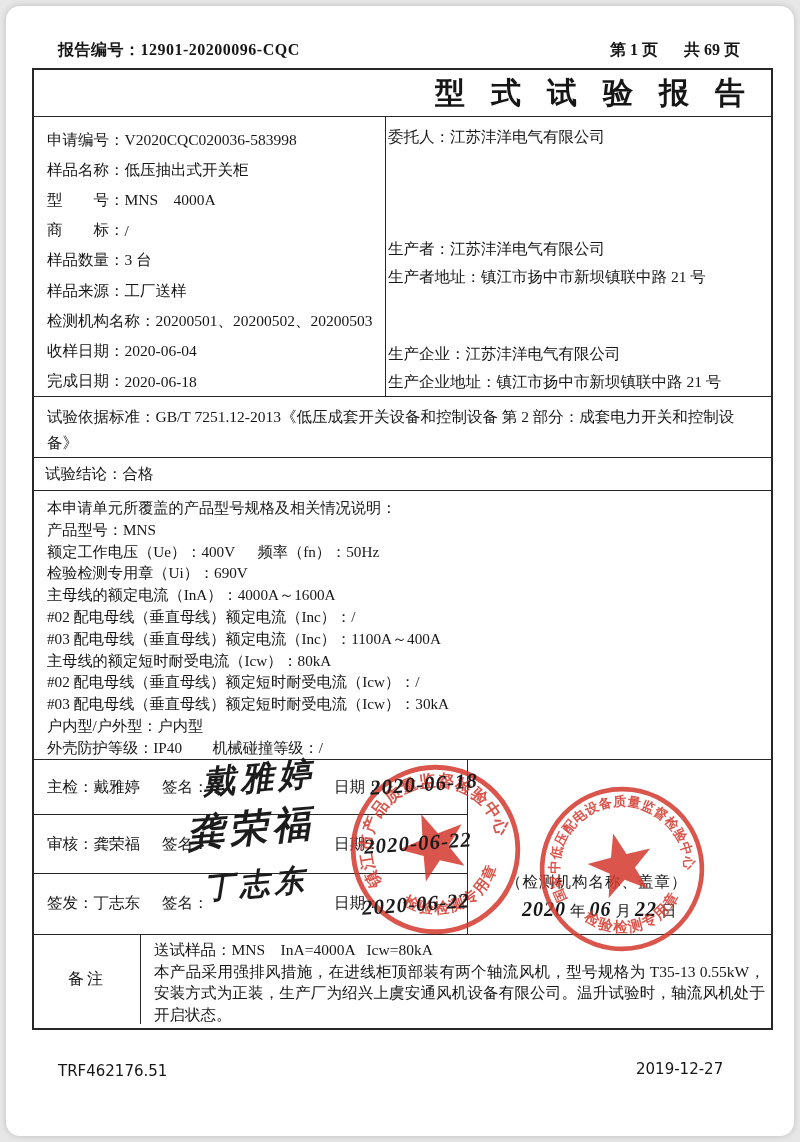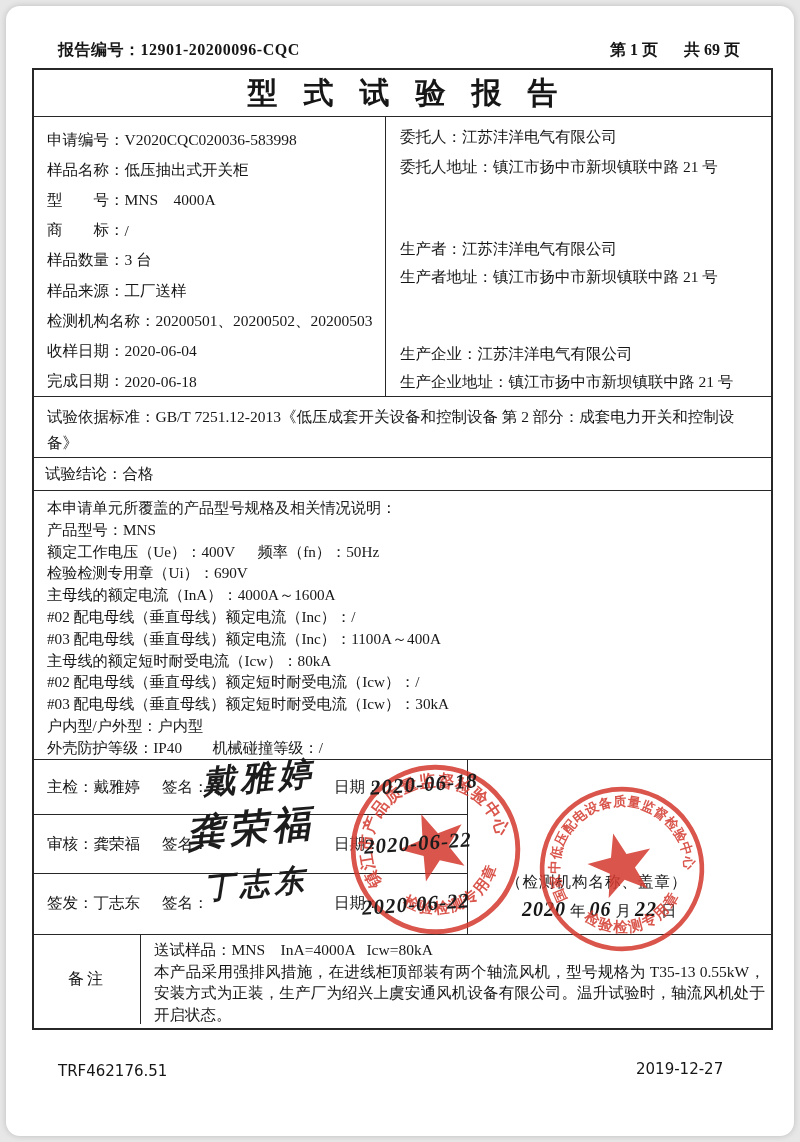--- a/index.html
+++ b/index.html
@@ -22,35 +22,35 @@
   .page-ind{
     position:absolute;left:610px;top:40px;font-size:16px;font-weight:bold;
   }
   .page-ind .gap{display:inline-block;width:26px;}
   
   .doc-table{
     position:absolute;left:32px;top:68px;width:737px;height:958px;
     border:2px solid #272727;background:transparent;
   }
   .trow{border-bottom:1.6px solid #272727;position:relative;box-sizing:border-box;}
-  .title-row{height:47px;display:flex;align-items:center;justify-content:center;}
+  .title-row{height:47px;display:flex;align-items:center;justify-content:flex-end;}
   .doc-title{
     font-size:30px;font-weight:bold;letter-spacing:26px;text-indent:26px;
     margin:0;white-space:nowrap;
   }
   
   .info-row{height:280px;}
   .info-left{
     position:absolute;left:0;top:0;width:352px;height:100%;
     border-right:1.6px solid #272727;box-sizing:border-box;
     padding:8px 0 0 13px;
   }
   .info-line{height:30.2px;display:flex;align-items:center;font-size:15.5px;white-space:pre;}
   .info-right{position:absolute;left:354px;top:0;right:0;height:100%;}
-  .party-line{position:absolute;left:12px;font-size:15.5px;white-space:pre;text-align:center;}
+  .party-line{position:absolute;left:0;font-size:15.5px;white-space:pre;text-align:center;}
   .party-0{top:10px;} .party-1{top:40px;}
   .party-2{top:122px;} .party-3{top:150px;}
   .party-4{top:227px;} .party-5{top:255px;}
   
   .standard-row{height:61px;padding:7px 12px 0 13px;font-size:15.5px;line-height:26px;}
   .conclusion-row{height:33px;display:flex;align-items:center;padding-left:11px;font-size:15.5px;}
   
   .coverage-row{height:269px;padding:6px 0 0 13px;}
   .cov-line{font-size:15.2px;line-height:21.8px;white-space:pre;}
   
@@ -129,21 +129,20 @@
       <div class="info-line"><span class="lbl">型　　号：</span><span class="v">MNS    4000A</span></div>
       <div class="info-line"><span class="lbl">商　　标：</span><span class="v">/</span></div>
       <div class="info-line"><span class="lbl">样品数量：</span><span class="v">3 台</span></div>
       <div class="info-line"><span class="lbl">样品来源：</span><span class="v">工厂送样</span></div>
       <div class="info-line"><span class="lbl">检测机构名称：</span><span class="v">20200501、20200502、20200503</span></div>
       <div class="info-line"><span class="lbl">收样日期：</span><span class="v">2020-06-04</span></div>
       <div class="info-line"><span class="lbl">完成日期：</span><span class="v">2020-06-18</span></div>
     </div>
     <div class="info-right">
       <div class="party-line party-0"><span class="lbl">委托人：</span><span class="v">江苏沣洋电气有限公司</span></div>
-      <div class="party-line party-1"><span class="lbl">委托人地址：</span><span class="v">镇江市扬中市新坝镇联中路 21 号</span></div>
       <div class="party-line party-2"><span class="lbl">生产者：</span><span class="v">江苏沣洋电气有限公司</span></div>
       <div class="party-line party-3"><span class="lbl">生产者地址：</span><span class="v">镇江市扬中市新坝镇联中路 21 号</span></div>
       <div class="party-line party-4"><span class="lbl">生产企业：</span><span class="v">江苏沣洋电气有限公司</span></div>
       <div class="party-line party-5"><span class="lbl">生产企业地址：</span><span class="v">镇江市扬中市新坝镇联中路 21 号</span></div>
     </div>
   </div>
 
   <div class="trow standard-row">
     <span class="lbl">试验依据标准：</span><span>GB/T 7251.12-2013《低压成套开关设备和控制设备 第 2 部分：成套电力开关和控制设备》</span>
   </div>

